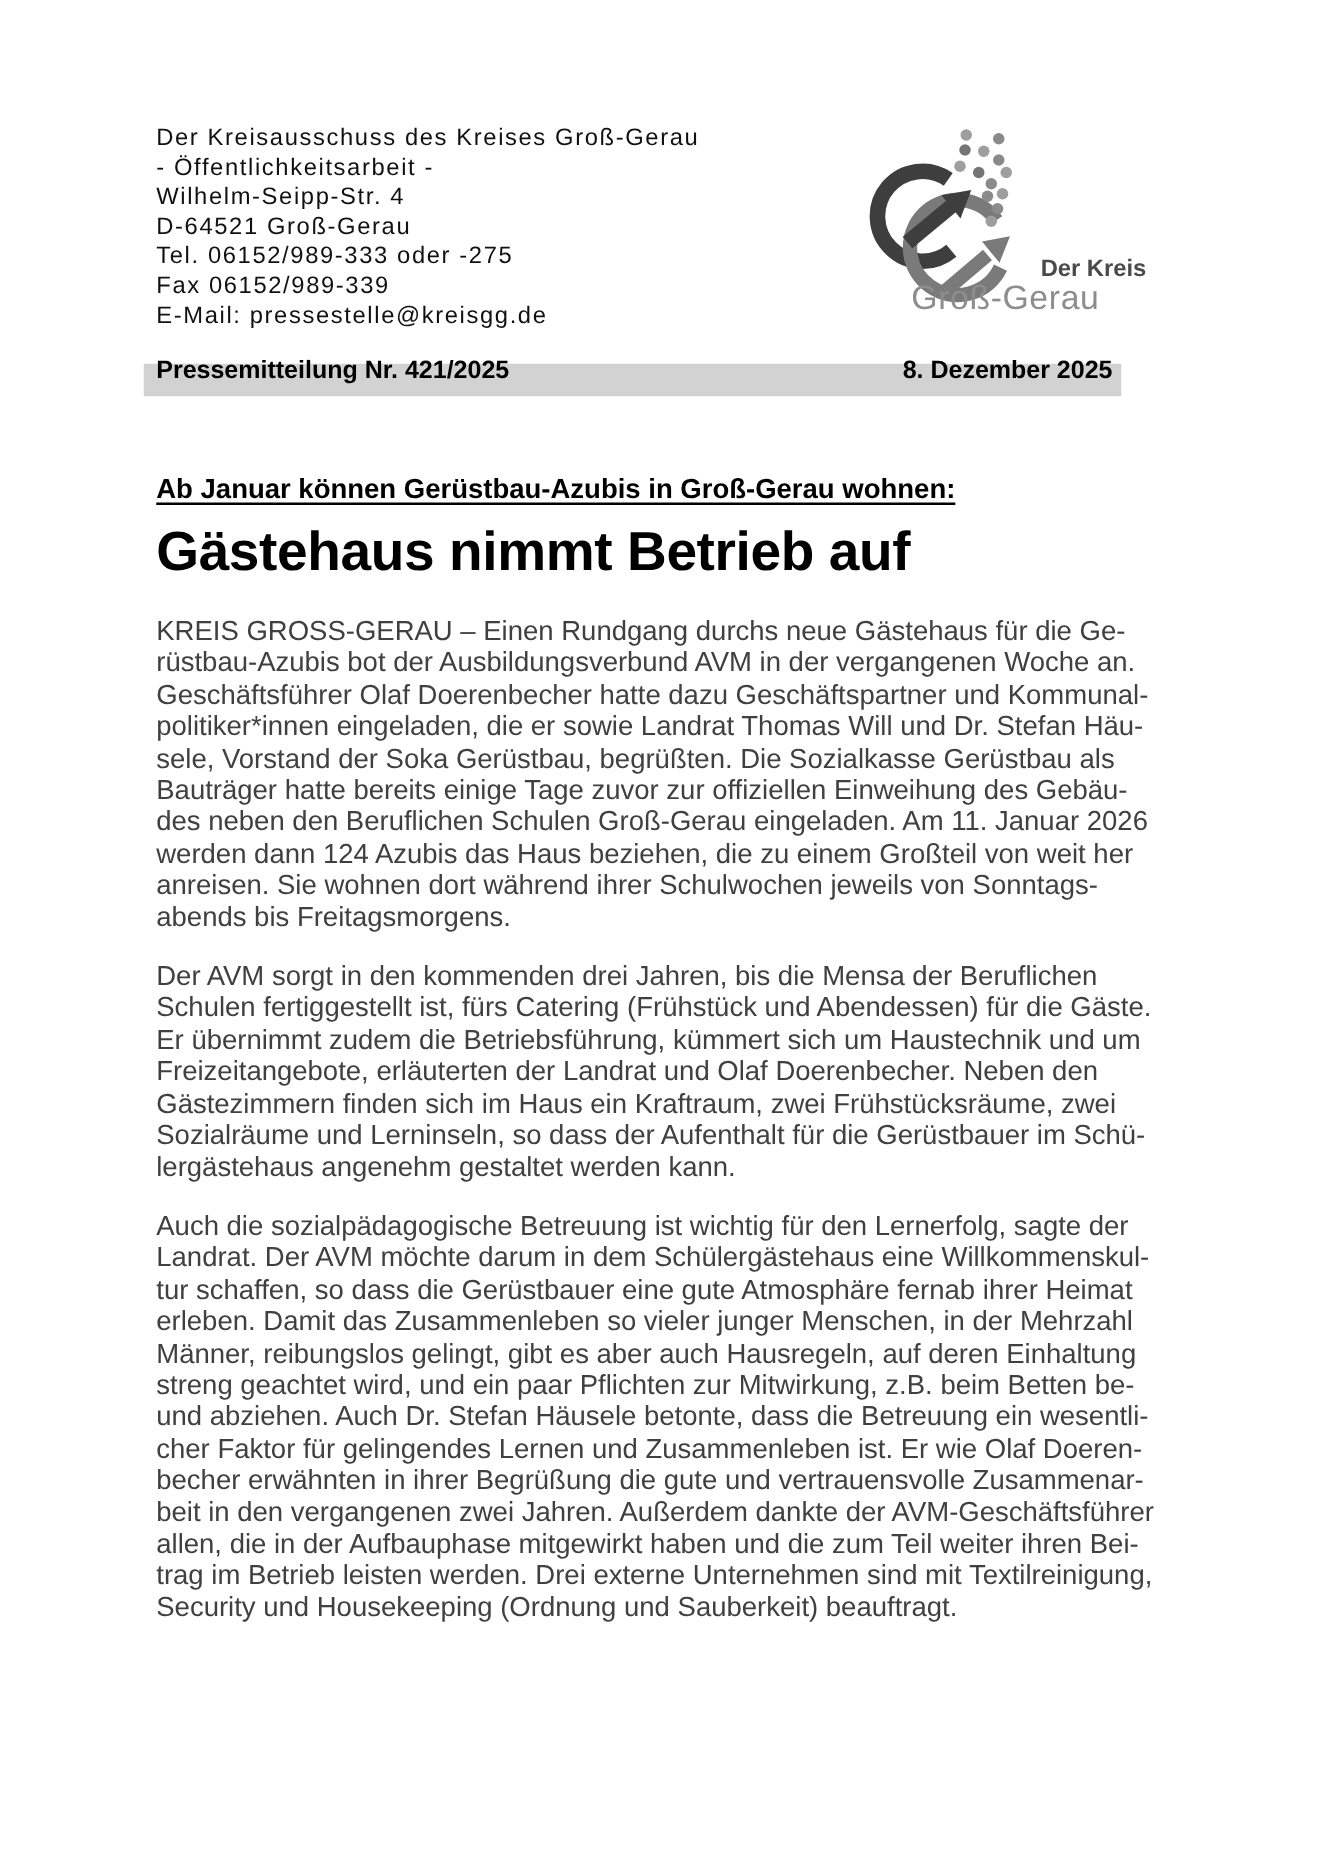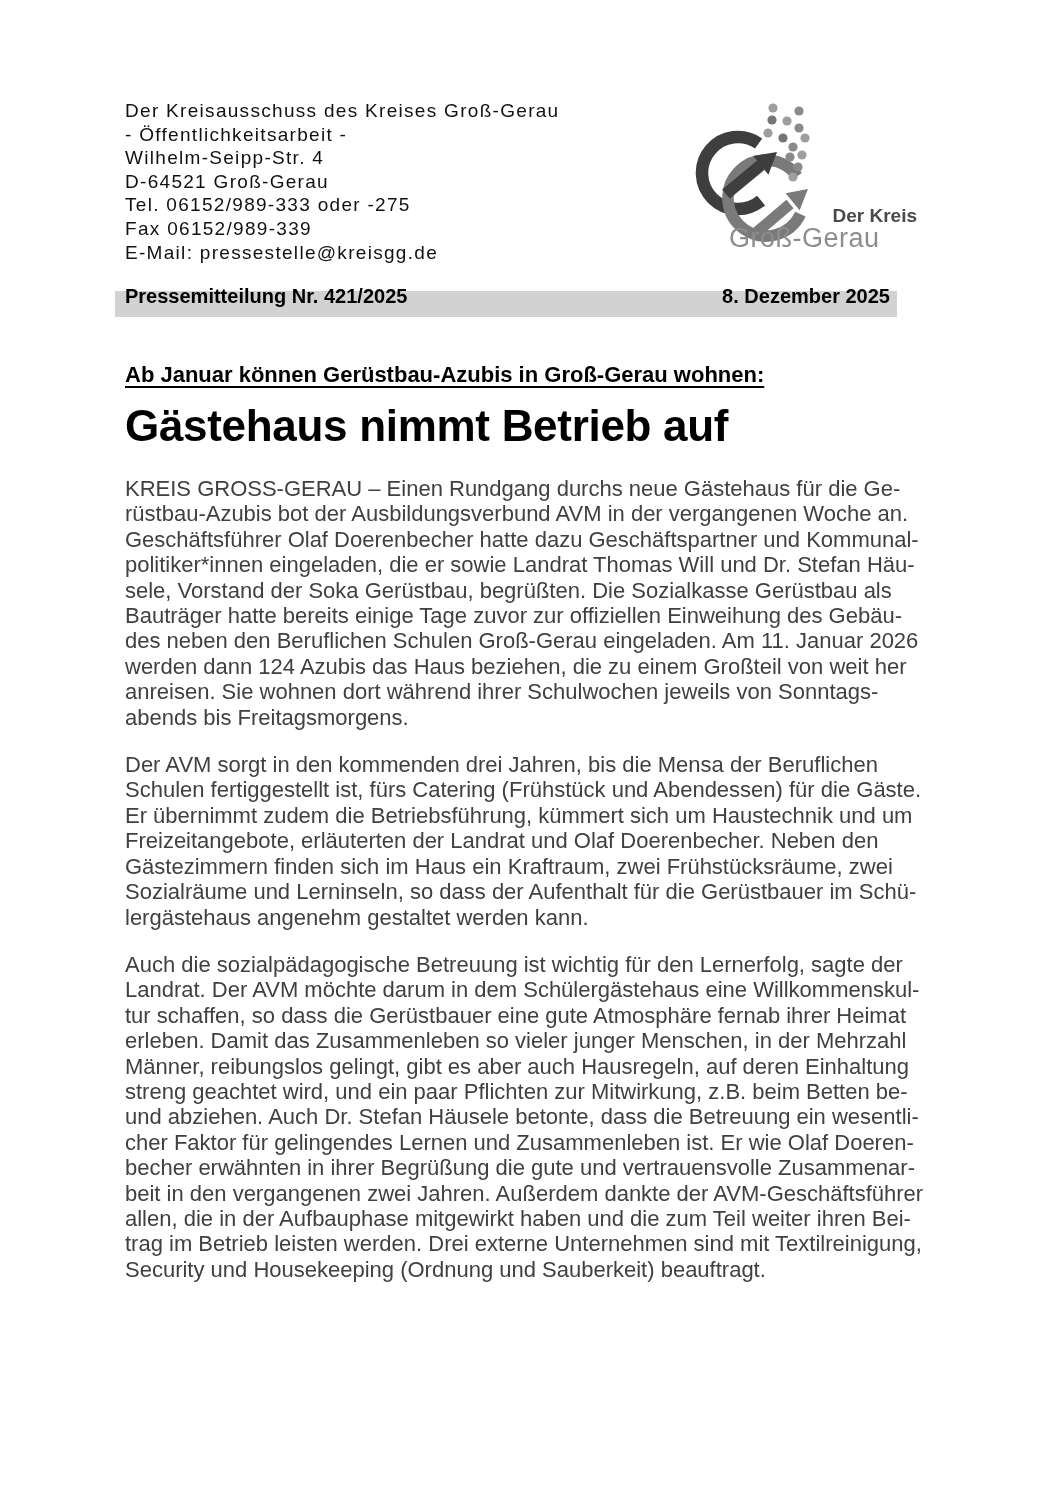--- a/index.html
+++ b/index.html
@@ -47,21 +47,21 @@
   .pressbar {
     position: absolute; left: 115px; top: 291px; width: 782px; height: 26px;
     background: var(--bar-bg, #d2d2d2);
     display: flex; justify-content: space-between; align-items: center;
     padding: 0 7px 16px 10px; box-sizing: border-box;
     font-size: 20px; font-weight: bold; color: #000;
     white-space: nowrap;
   }
 
   
-  .article { position: absolute; left: 125px; top: 362px; width: 832px; }
+  .article { position: absolute; left: 125px; top: 378px; width: 832px; }
   .kicker {
     font-size: 22px; font-weight: bold; line-height: 25px;
     text-decoration: underline; text-decoration-thickness: 2px; text-underline-offset: 4px;
     margin: 0 0 16px 0; white-space: nowrap;
   }
   .headline {
     font-size: 44px; font-weight: bold; line-height: 46px;
     letter-spacing: -0.3px; margin: 0 0 27px 0; white-space: nowrap;
   }
   .para {

